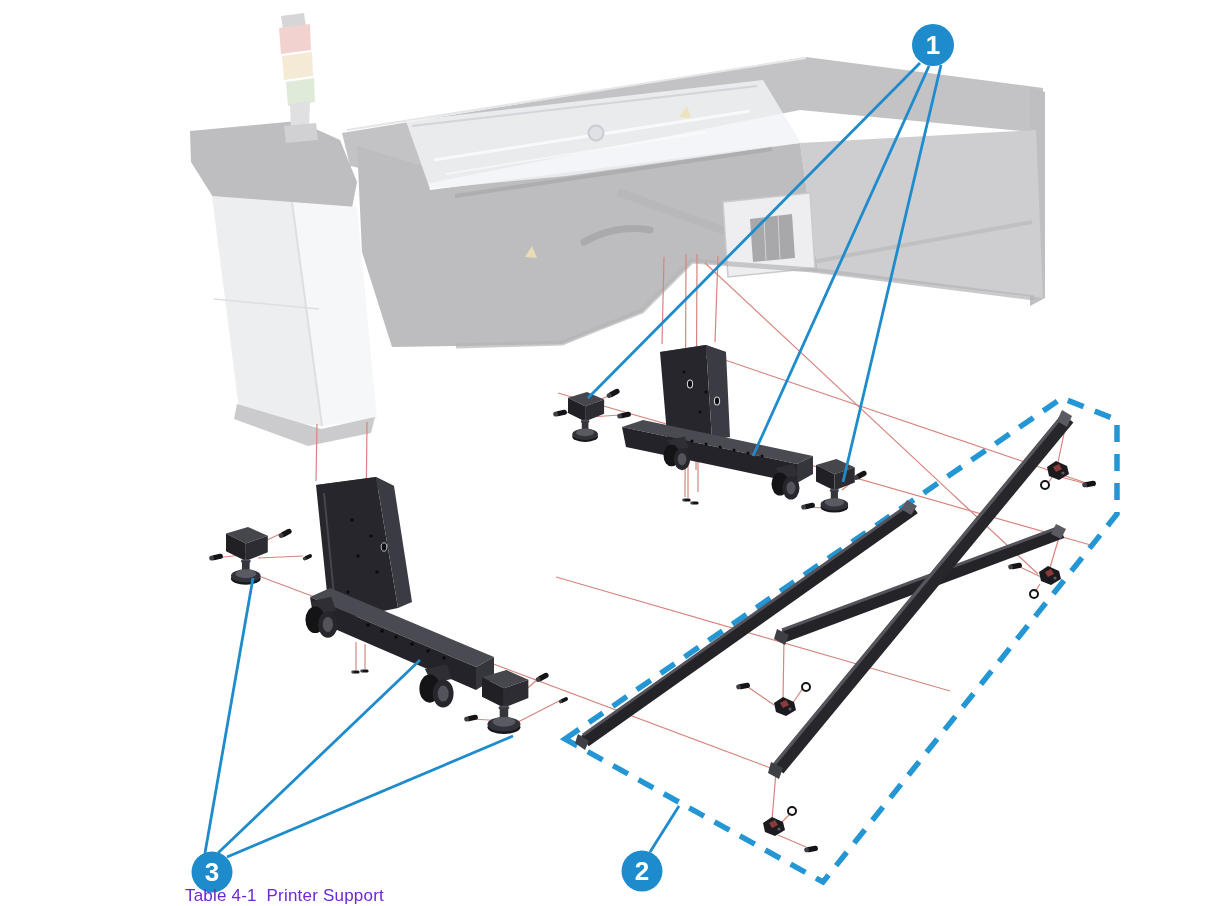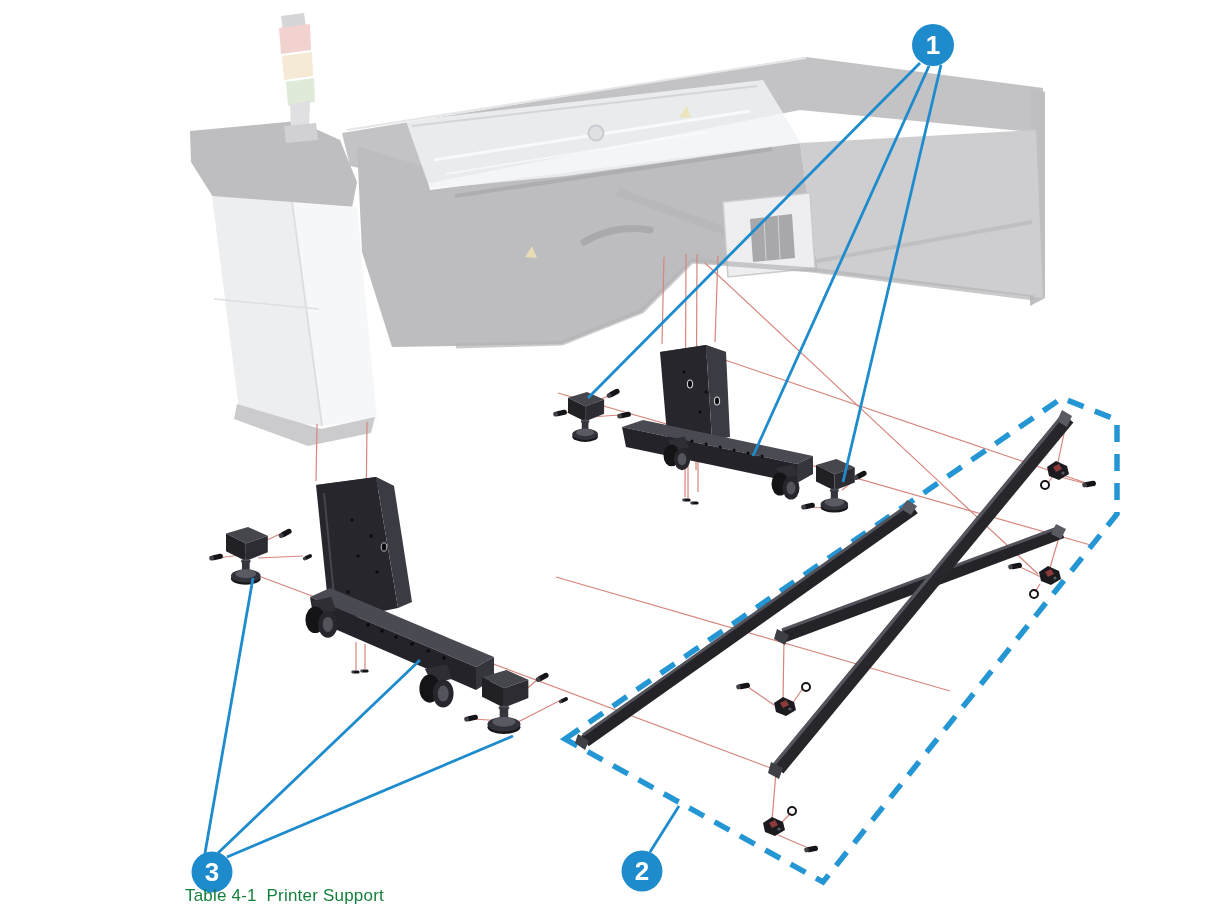--- a/index.html
+++ b/index.html
@@ -3,21 +3,21 @@
 <meta charset="utf-8">
 <style>
   html,body{margin:0;padding:0;background:#ffffff;}
   body{width:1212px;height:906px;overflow:hidden;position:relative;
        font-family:"Liberation Sans",sans-serif;}
   .canvas{position:absolute;left:0;top:0;width:1212px;height:906px;}
   svg{display:block;}
   .callout-num{fill:#ffffff;font-family:"Liberation Sans",sans-serif;
                font-size:26px;font-weight:bold;text-anchor:middle;}
   .caption{position:absolute;left:185px;top:886px;font-size:17px;
-           color:#15803d;white-space:pre;letter-spacing:.2px;}
+           color:#6d28d9;white-space:pre;letter-spacing:.2px;}
 </style>
 </head>
 <body>
 
 <div class="canvas">
 <svg width="1212" height="906" viewBox="0 0 1212 906">
 
   <defs>
     <g id="sym-foot">
       <polygon points="0,6 20,0 38,8 18,15" fill="#46464d"></polygon>

